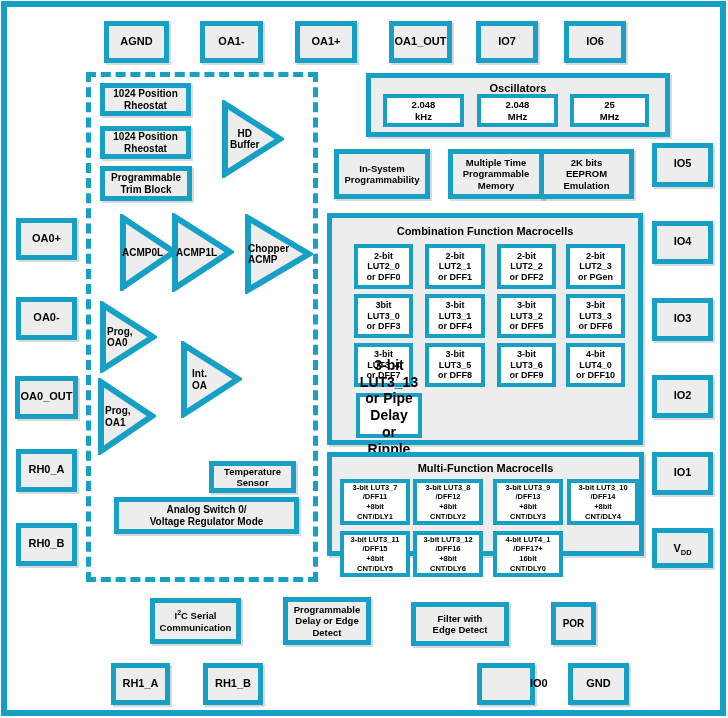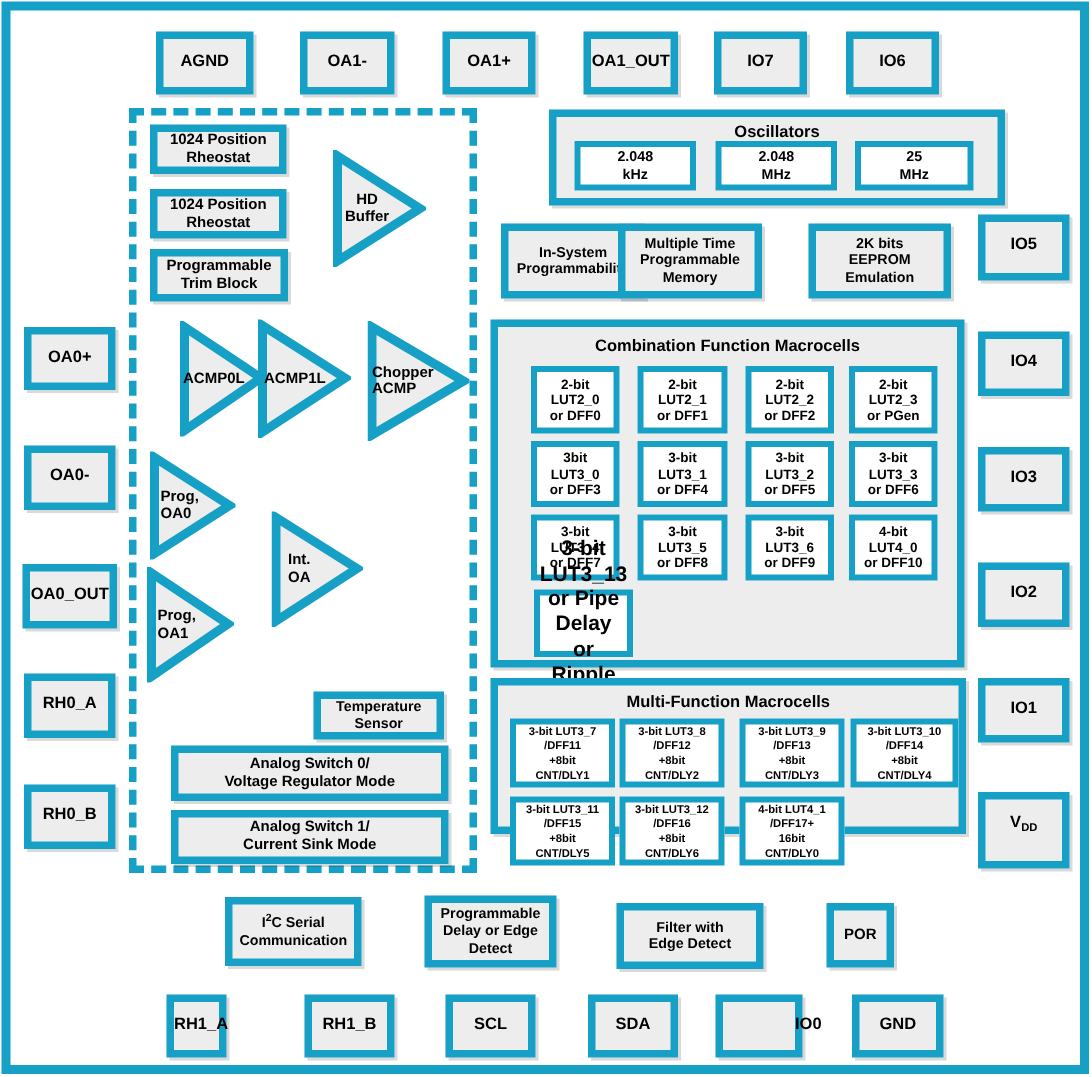--- a/index.html
+++ b/index.html
@@ -56,26 +56,24 @@
   <div class="pin" style="left:16px;top:297px;width:61px;height:43px;">OA0-</div>
   <div class="pin" style="left:15px;top:376px;width:63px;height:43px;">OA0_OUT</div>
   <div class="pin" style="left:16px;top:449px;width:61px;height:43px;">RH0_A</div>
   <div class="pin" style="left:16px;top:523px;width:61px;height:43px;">RH0_B</div>
 
   <div class="pin" style="left:652px;top:143px;width:61px;height:44px;">IO5</div>
   <div class="pin" style="left:652px;top:221px;width:61px;height:43px;">IO4</div>
   <div class="pin" style="left:652px;top:298px;width:61px;height:43px;">IO3</div>
   <div class="pin" style="left:652px;top:375px;width:61px;height:43px;">IO2</div>
   <div class="pin" style="left:652px;top:452px;width:61px;height:43px;">IO1</div>
-  <div class="pin" style="left:652px;top:528px;width:61px;height:51px;"><span>V</span><sub>DD</sub></div>
-
-  <div class="pin" style="left:111px;top:663px;width:40px;height:42px;">RH1_A</div>
+  <div class="pin" style="left:652px;top:528px;width:61px;height:40px;"><span>V</span><sub>DD</sub></div>
+
+  <div class="pin" style="left:111px;top:663px;width:59px;height:42px;">RH1_A</div>
   <div class="pin" style="left:203px;top:663px;width:60px;height:42px;">RH1_B</div>
-  <div class="pin" style="left:297px;top:663px;width:60px;height:42px;">SCL</div>
-  <div class="pin" style="left:392px;top:663px;width:60px;height:42px;">SDA</div>
   <div class="pin" style="left:477px;top:663px;width:58px;height:42px;padding-left:48px;">IO0</div>
   <div class="pin" style="left:568px;top:663px;width:61px;height:42px;">GND</div>
 
   <div class="dashed" style="left:86px;top:72px;width:232px;height:510px;"></div>
 
   <div class="blk" style="left:100px;top:83px;width:91px;height:33px;">1024 Position
 Rheostat</div>
   <div class="blk" style="left:100px;top:126px;width:91px;height:33px;">1024 Position
 Rheostat</div>
   <div class="blk" style="left:100px;top:166px;width:92px;height:35px;">Programmable
@@ -127,36 +125,34 @@
         <polygon points="3,4 3,73 54,38" style="fill:var(--fill);stroke:var(--teal);stroke-width:6;"></polygon>
       </svg>
     <div class="tri-label" style="left:7px;">Prog,
 OA1</div>
   </div>
 
   <div class="blk small" style="left:209px;top:461px;width:87px;height:32px;">Temperature
 Sensor</div>
   <div class="blk" style="left:114px;top:497px;width:185px;height:37px;">Analog Switch 0/
 Voltage Regulator Mode</div>
-  <div class="blk" style="left:114px;top:540px;width:185px;height:36px;">Analog Switch 1/
-Current Sink Mode</div>
 
   <div class="sec" style="left:347px;top:73px;width:304px;height:64px;margin-left:19px;">
     <div class="sec-title">Oscillators</div>
     <div class="cell" style="left:12px;top:16px;width:81px;height:33px;font-size:9.5px;">2.048
 kHz</div>
     <div class="cell" style="left:106px;top:16px;width:81px;height:33px;font-size:9.5px;">2.048
 MHz</div>
     <div class="cell" style="left:199px;top:16px;width:79px;height:33px;font-size:9.5px;">25
 MHz</div>
   </div>
 
   <div class="blk small" style="left:334px;top:149px;width:96px;height:50px;">In-System
 Programmability</div>
-  <div class="blk small" style="left:412px;top:149px;width:96px;height:50px;">Multiple Time
+  <div class="blk small" style="left:448px;top:149px;width:96px;height:50px;">Multiple Time
 Programmable
 Memory</div>
   <div class="blk small" style="left:539px;top:149px;width:95px;height:50px;">2K bits
 EEPROM
 Emulation</div>
 
   <div class="sec" style="left:327px;top:213px;width:316px;height:232px;">
     <div class="sec-title" style="top:7px;">Combination Function Macrocells</div>
     <div class="cell" style="left:22px;top:26px;width:59px;height:45px;">2-bit
 LUT2_0

